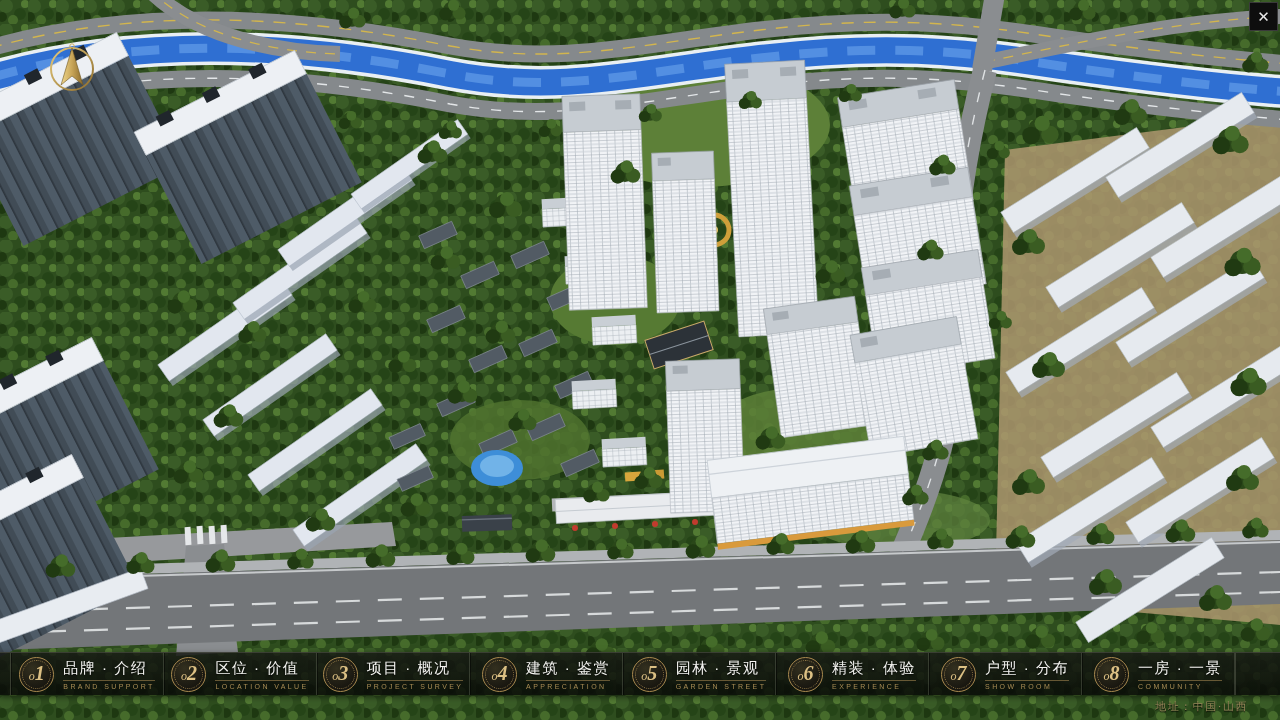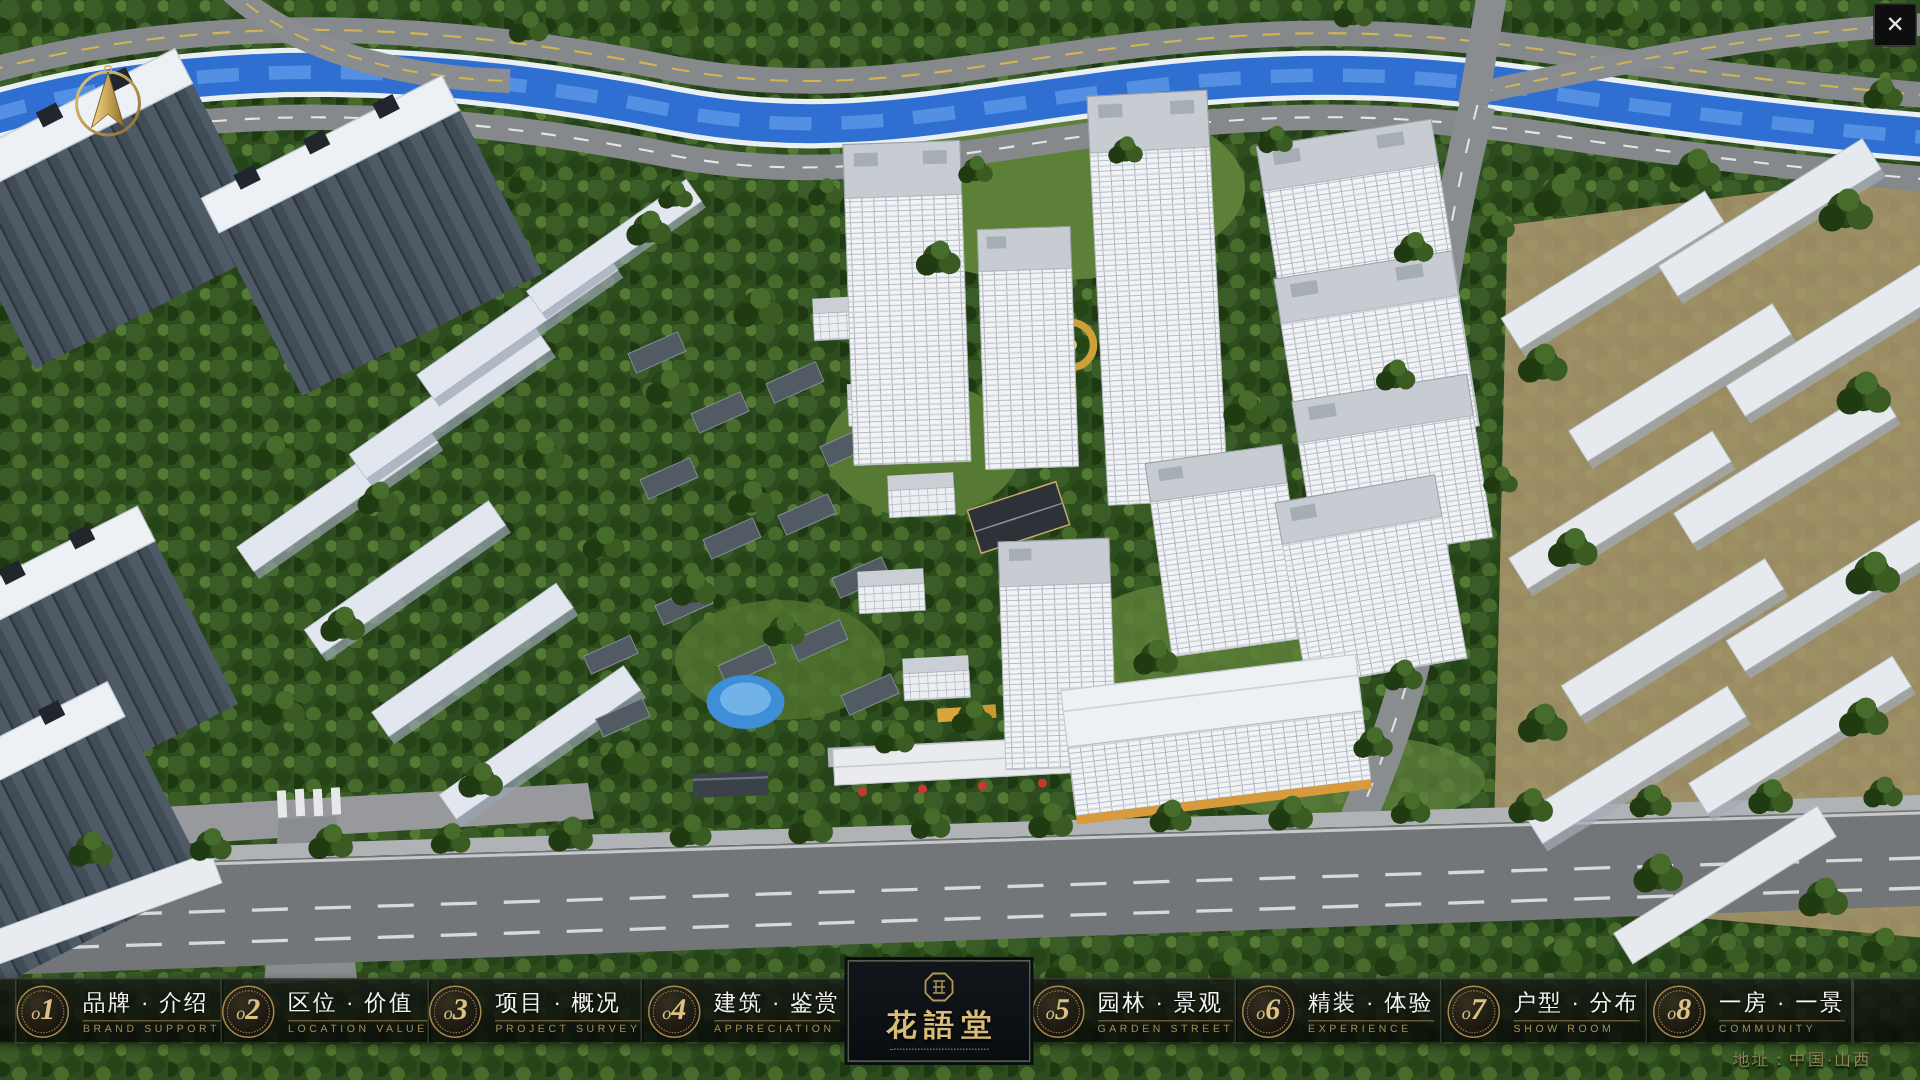--- a/index.html
+++ b/index.html
@@ -521,28 +521,20 @@
       <div class="badge">
         <span class="o">o</span>
           <span class="n">4</span>
       </div>
       <div class="nav-labels">
         <span class="zh">建筑 · 鉴赏</span>
         <span class="en">APPRECIATION</span>
       </div>
     </div>
 
-    <div class="logo-panel">
-      <svg width="20" height="20" viewBox="0 0 20 20">
-        <polygon points="6,1 14,1 19,6 19,14 14,19 6,19 1,14 1,6" fill="none" stroke="#b69859" stroke-width="1.2"></polygon>
-        <path d="M6 6 H14 M6 10 H14 M6 14 H14 M8 6 V14 M12 6 V14" stroke="#b69859" stroke-width="0.9"></path>
-      </svg>
-      <div class="logo-title">花語堂</div>
-      <div class="logo-subline"></div>
-    </div>
 
     <div class="nav-item">
       <div class="badge">
         <span class="o">o</span>
           <span class="n">5</span>
       </div>
       <div class="nav-labels">
         <span class="zh">园林 · 景观</span>
         <span class="en">GARDEN STREET</span>
       </div>

